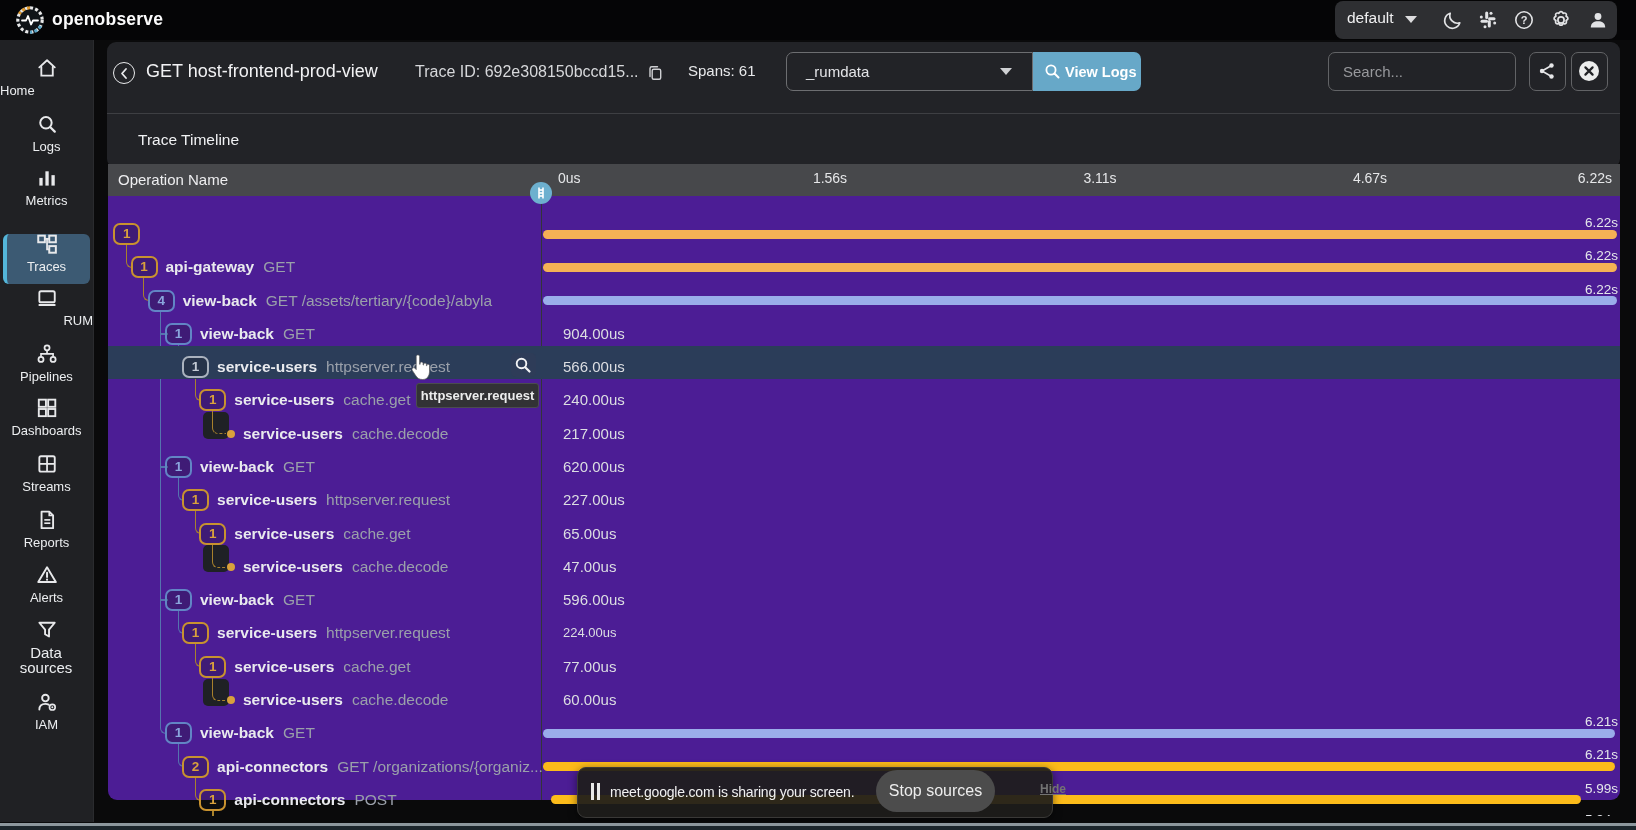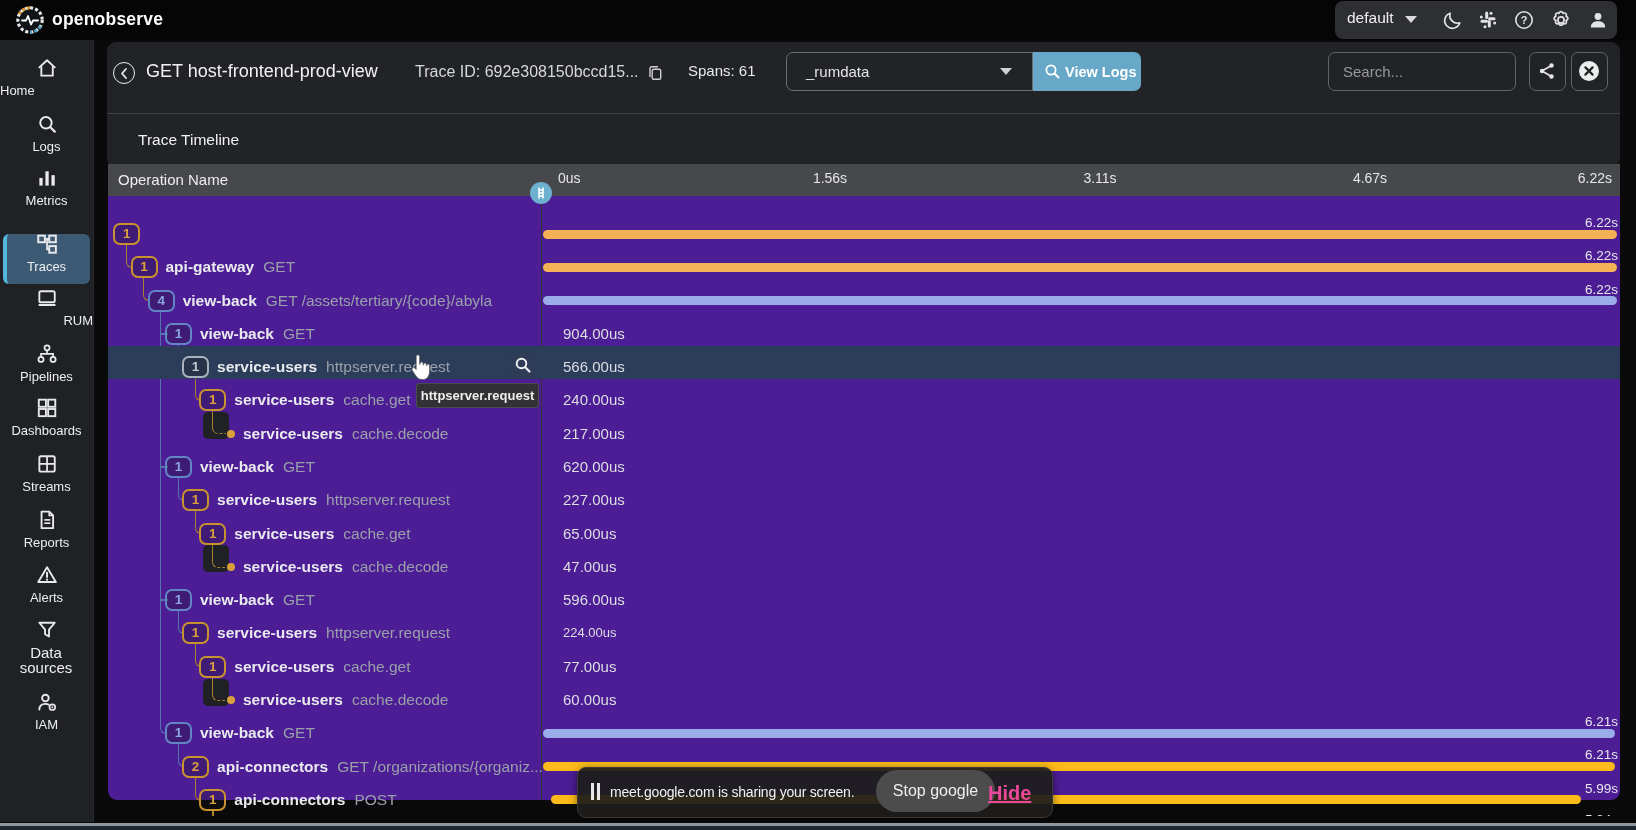--- a/index.html
+++ b/index.html
@@ -276,19 +276,19 @@
       </svg></div>
 <div style="position:absolute;left:416px;top:383px;width:123px;height:25px;background:#323235;border:1px solid #4b4c4f;border-radius:3px;box-sizing:border-box;text-align:center;line-height:23px;font-size:13px;font-weight:bold;color:#eceded">httpserver.request</div>
 <div style="position:absolute;left:406px;top:352px"><svg width="26" height="32" viewBox="0 0 26 32">
         <path d="M10.2 4.6 C10.2 3.6 11 2.9 11.9 2.9 C12.8 2.9 13.6 3.6 13.6 4.6 L13.6 12.2 C13.6 12.5 14 12.6 14.1 12.3 L14.1 11.6 C14.1 10.8 14.8 10.1 15.6 10.1 C16.4 10.1 17.1 10.8 17.1 11.6 L17.1 12.9 C17.1 13.2 17.5 13.2 17.6 12.9 L17.6 12.4 C17.6 11.6 18.2 11 19 11 C19.8 11 20.4 11.6 20.4 12.4 L20.4 13.6 C20.4 13.9 20.8 13.9 20.9 13.6 C20.9 12.9 21.5 12.3 22.2 12.3 C22.9 12.3 23.5 12.9 23.5 13.6 L23.5 19.2 C23.5 24.1 21 27.5 16.6 27.5 C12.9 27.5 11.3 26 9.3 23 L6.3 18.4 C5.8 17.6 6 16.5 6.8 16 C7.6 15.5 8.6 15.7 9.2 16.4 L10.2 17.6 Z" fill="#ffffff" stroke="#555555" stroke-width="0.7"></path>
       </svg></div>
 
 <div style="position:absolute;left:577px;top:767px;width:476px;height:51px;background:rgba(30,29,27,0.93);border:1px solid #3a3937;border-radius:9px;box-sizing:border-box;box-shadow:0 2px 8px rgba(0,0,0,0.5)"></div>
 <div style="position:absolute;left:591px;top:783px;width:3px;height:17px;background:#e8e8e8"></div>
 <div style="position:absolute;left:597px;top:783px;width:3px;height:17px;background:#e8e8e8"></div>
 <div style="position:absolute;left:610px;top:784px;font-size:14px;font-weight:normal;color:#f1f1f1;letter-spacing:-0.2px">meet.google.com is sharing your screen.</div>
-<div style="position:absolute;left:876px;top:770px;width:119px;height:42px;background:#4c4c4c;border-radius:21px;text-align:center;line-height:42px;font-size:16px;color:#ededed">Stop google</div>
-<div style="position:absolute;left:988px;top:782px;font-size:20px;font-weight:bold;color:#ec4899;text-decoration:underline">Hide</div>
+<div style="position:absolute;left:876px;top:770px;width:119px;height:42px;background:#4c4c4c;border-radius:21px;text-align:center;line-height:42px;font-size:16px;color:#ededed">Stop sources</div>
+<div style="position:absolute;left:1040px;top:782px;font-size:12px;font-weight:bold;color:#737373;text-decoration:underline">Hide</div>
 <div style="position:absolute;left:0;top:822px;width:1636px;height:2.5px;background:#0a0a0b"></div>
 <div style="position:absolute;left:0;top:823px;width:1636px;height:2.5px;background:#8d979d"></div>
 <div style="position:absolute;left:0;top:825.5px;width:1636px;height:4.5px;background:#1c262c"></div>
 
 </div>
 
 </body></html>

